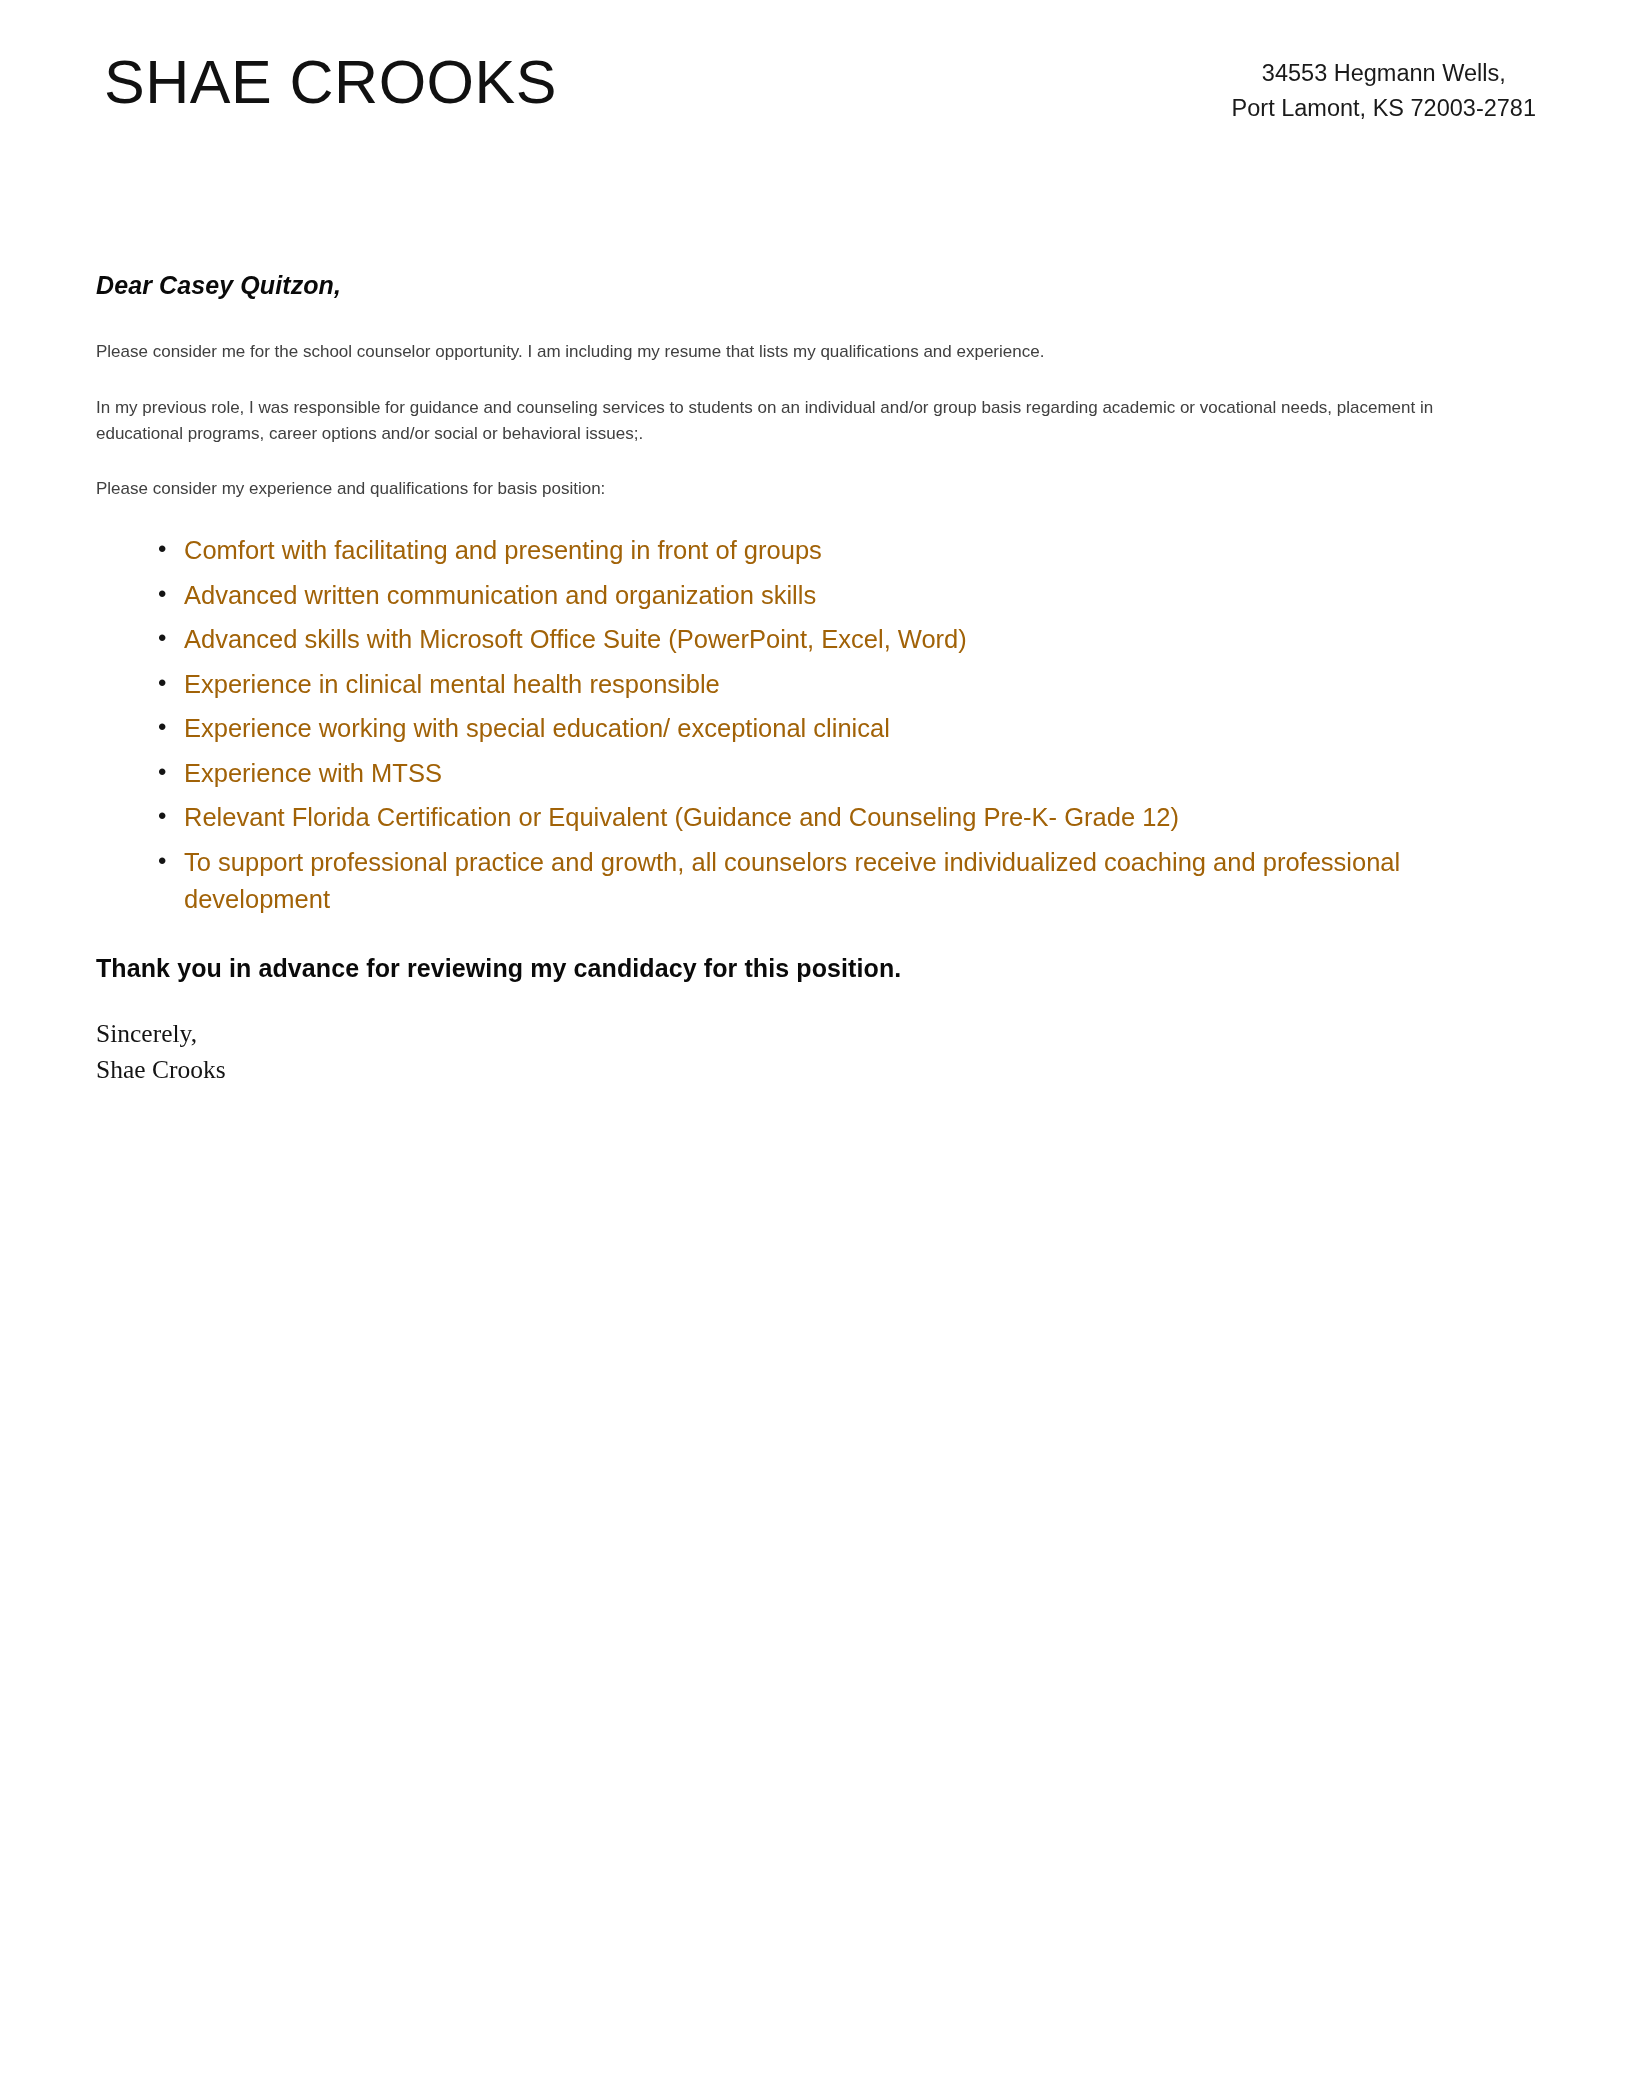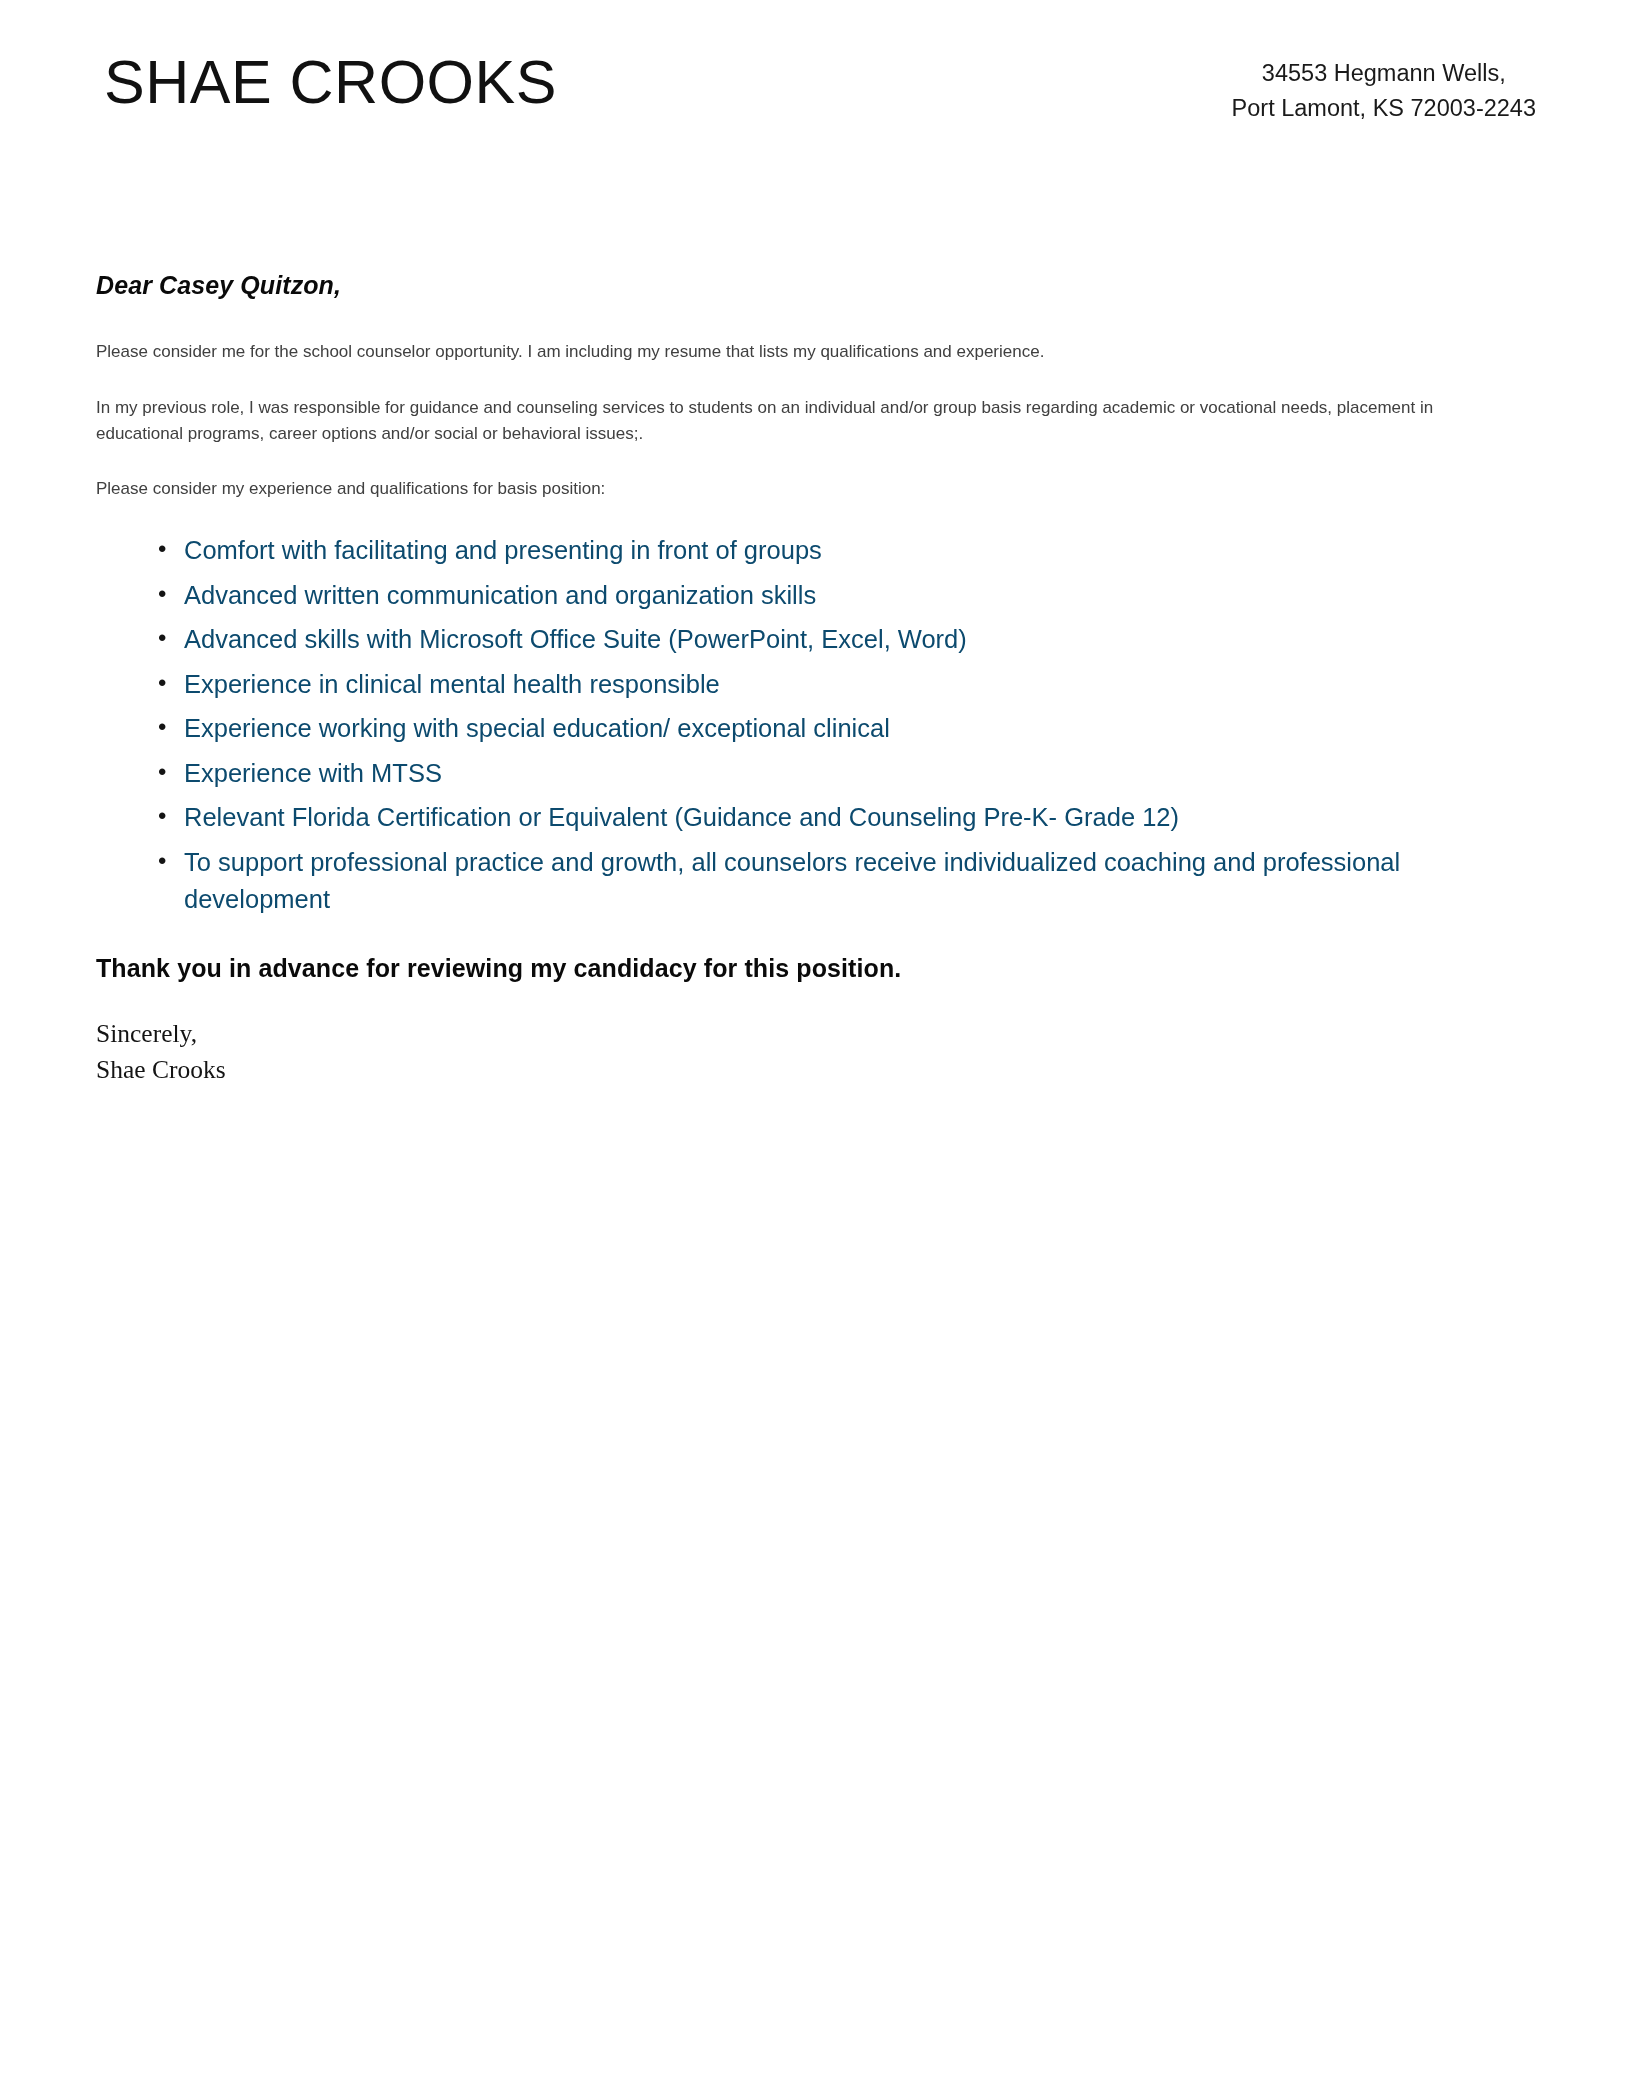--- a/index.html
+++ b/index.html
@@ -87,21 +87,21 @@
     margin: 12px 0 28px 0;
     padding: 0 0 0 62px;
     list-style: none;
     max-width: 1370px;
   }
   ul.qual-list > li {
     position: relative;
     font-size: 25.5px;
     font-weight: 400;
     line-height: 1.47;
-    color: #0c4a6e;
+    color: #a16207;
     margin: 0 0 7px 0;
     padding-left: 26px;
   }
   ul.qual-list > li::before {
     content: "\2022";
     position: absolute;
     left: 0;
     top: -1px;
     font-size: 24px;
     line-height: 1.47;
@@ -128,21 +128,21 @@
 </style>
 </head>
 <body>
 
 <div class="page">
 
   <div class="header">
     <div class="name-title">SHAE CROOKS</div>
     <div class="address-block">
       <span class="address-line">34553 Hegmann Wells,</span>
-      <span class="address-line">Port Lamont, KS 72003-2243</span>
+      <span class="address-line">Port Lamont, KS 72003-2781</span>
     </div>
   </div>
 
   <div class="letter-body">
 
     <p class="greeting">Dear Casey Quitzon,</p>
 
     <p class="paragraph">Please consider me for the school counselor opportunity. I am including my resume that lists my qualifications and experience.</p>
 
     <p class="paragraph p-wide">In my previous role, I was responsible for guidance and counseling services to students on an individual and/or group basis regarding academic or vocational needs, placement in educational programs, career options and/or social or behavioral issues;.</p>

